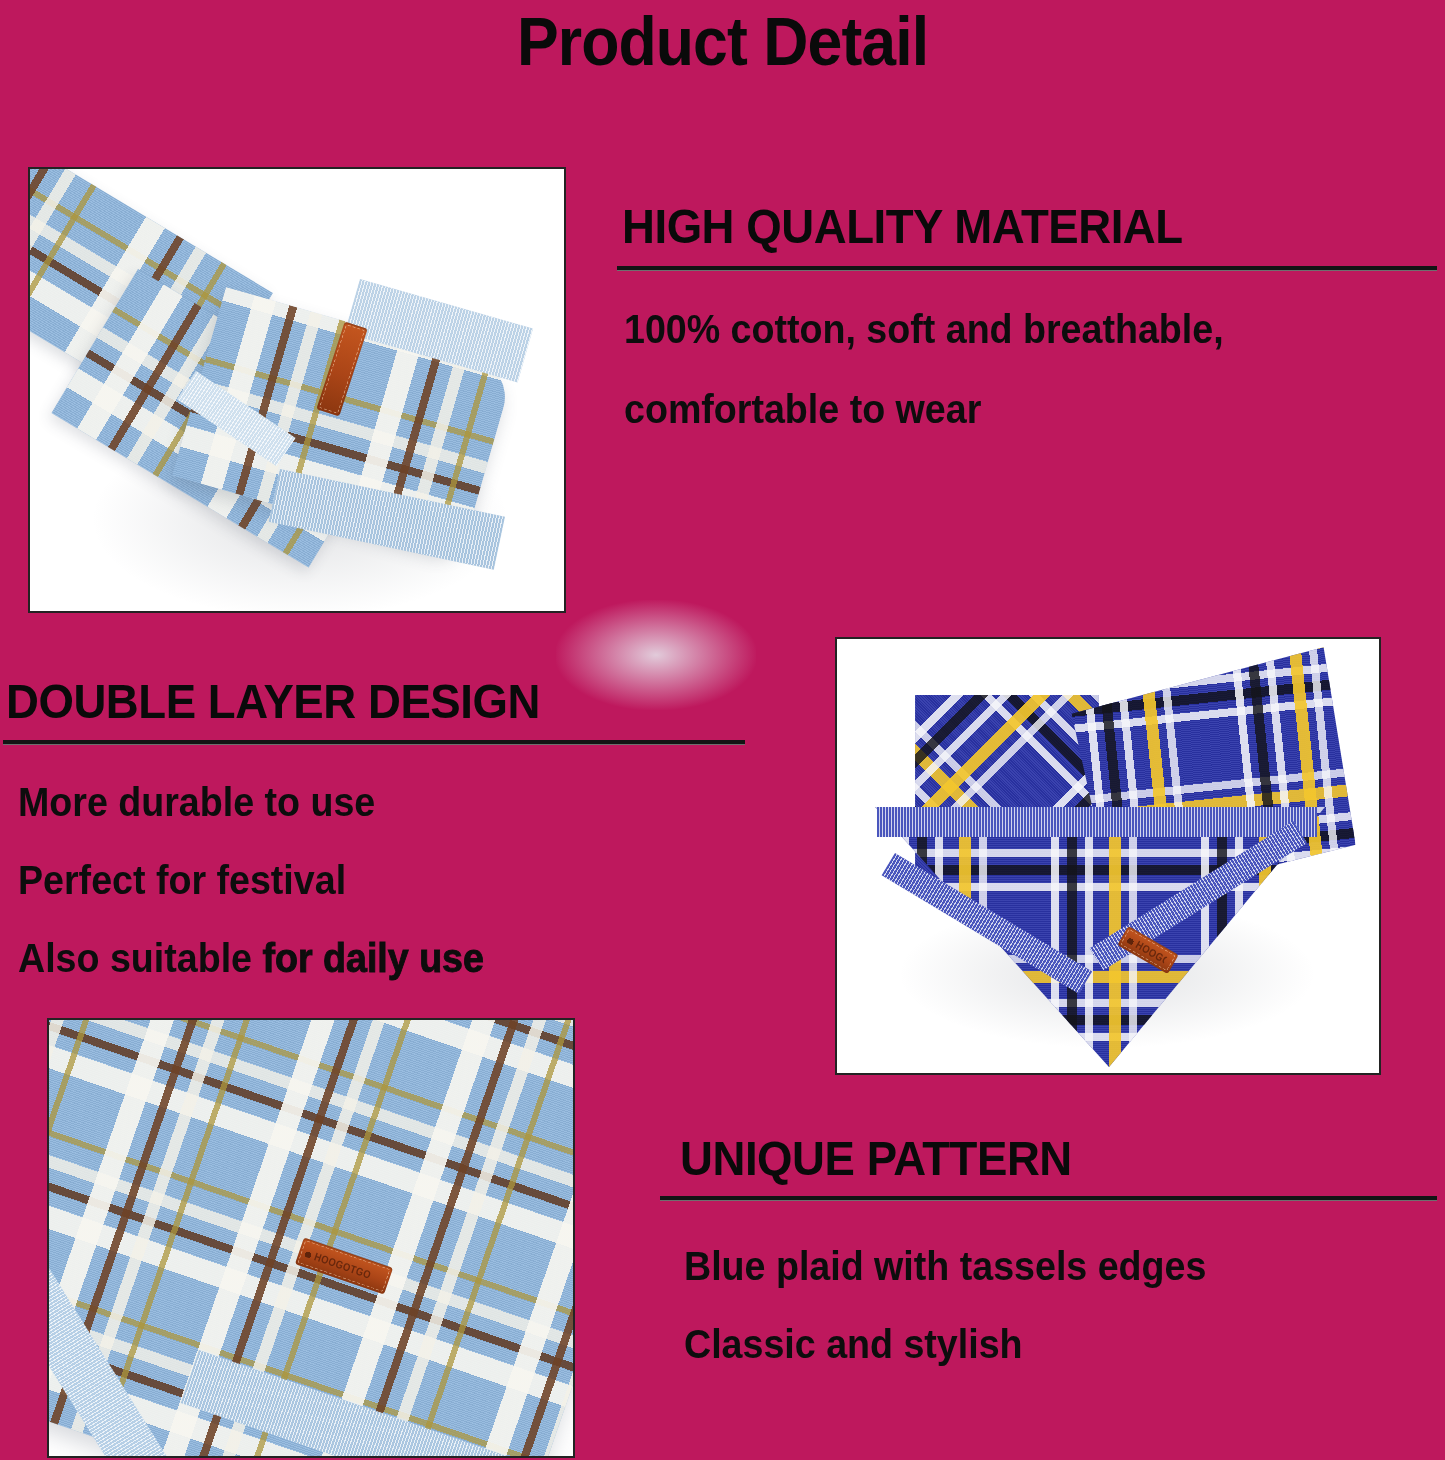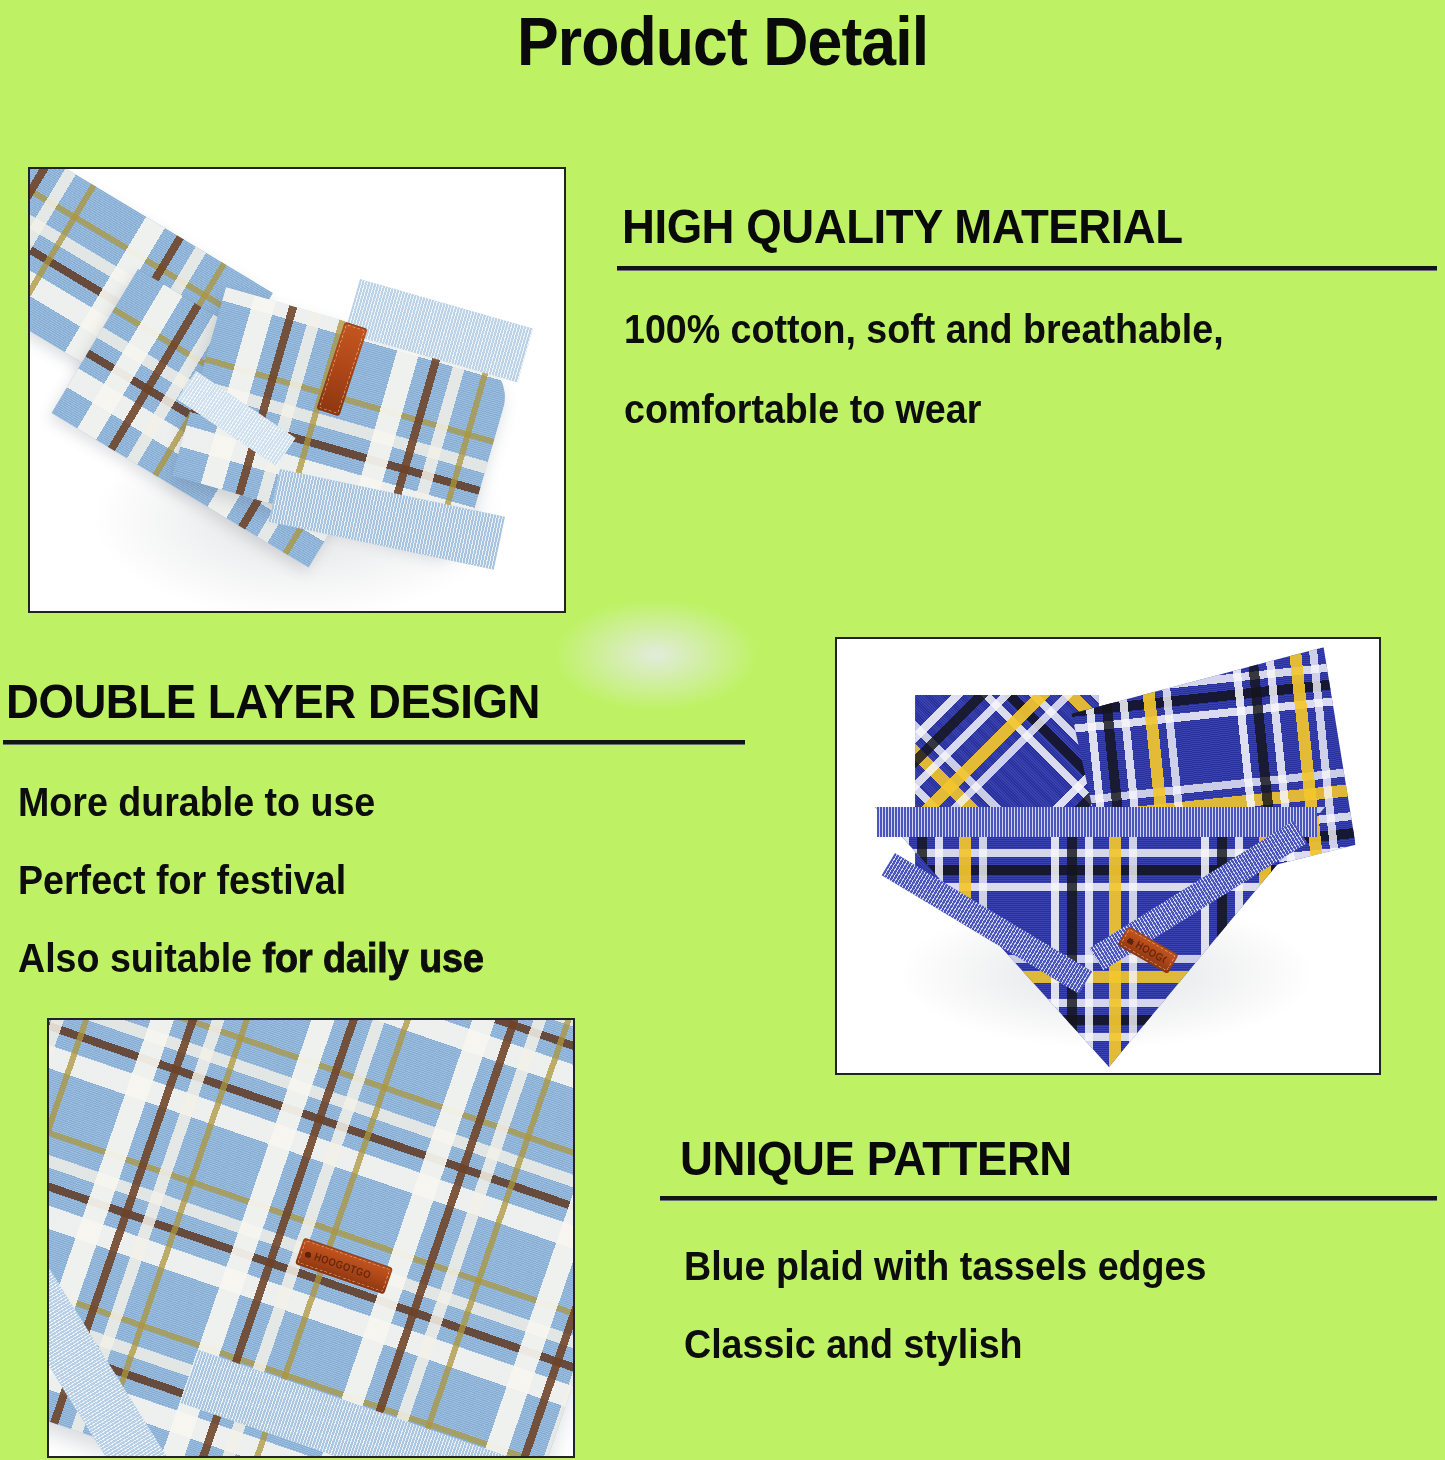--- a/index.html
+++ b/index.html
@@ -10,21 +10,21 @@
   }
   body {
     font-family: "Liberation Sans", sans-serif;
     -webkit-font-smoothing: antialiased;
   }
 
   #page {
     position: relative;
     width: 1445px;
     height: 1460px;
-    background: #bef264;
+    background: #be185d;
     overflow: hidden;
   }
 
   
   .page-title {
     position: absolute;
     left: 0;
     top: 2px;
     width: 1445px;
     text-align: center;

